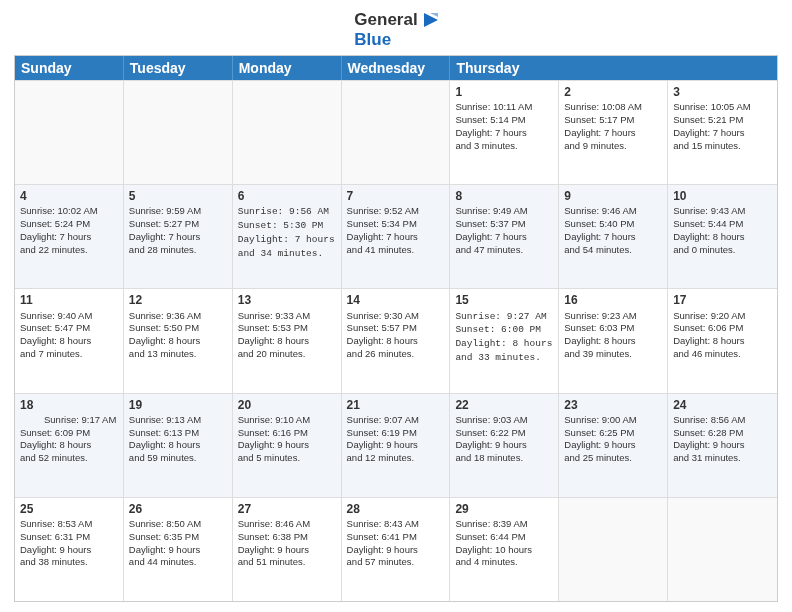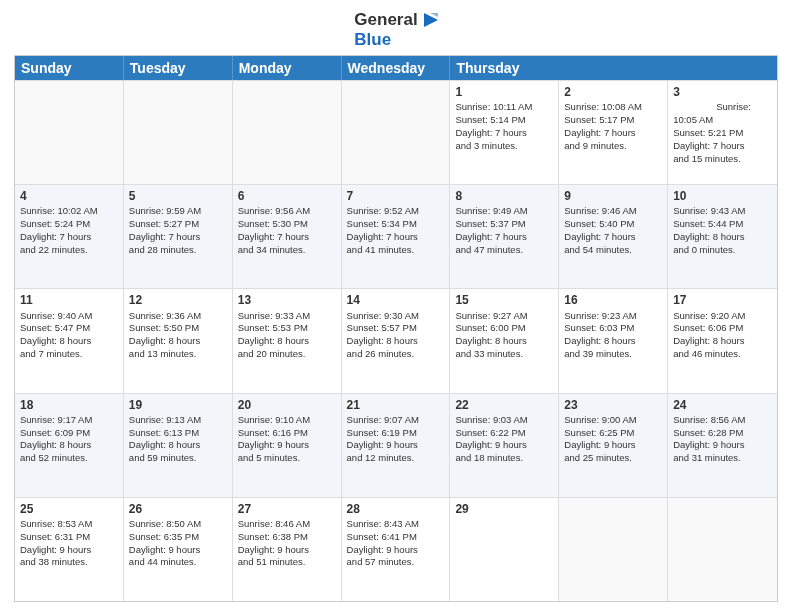--- a/index.html
+++ b/index.html
@@ -134,35 +134,35 @@
           <div class="cal-cell empty"></div>
           <div class="cal-cell empty"></div>
           <div class="cal-cell"><span class="day-num">1</span><span style="white-space: pre-line; margin-top: 24px;">Sunrise: 10:11 AM
 Sunset: 5:14 PM
 Daylight: 7 hours
 and 3 minutes.</span></div>
           <div class="cal-cell"><span class="day-num">2</span><span style="white-space: pre-line;">Sunrise: 10:08 AM
 Sunset: 5:17 PM
 Daylight: 7 hours
 and 9 minutes.</span></div>
-          <div class="cal-cell"><span class="day-num">3</span><span style="white-space: pre-line; margin-left: 43px;">Sunrise: 10:05 AM
+          <div class="cal-cell"><span class="day-num">3</span><span style="white-space: pre-line;">Sunrise: 10:05 AM
 Sunset: 5:21 PM
 Daylight: 7 hours
 and 15 minutes.</span></div>
         </div>
         <div class="cal-row">
           <div class="cal-cell"><span class="day-num">4</span><span style="white-space: pre-line;">Sunrise: 10:02 AM
 Sunset: 5:24 PM
 Daylight: 7 hours
 and 22 minutes.</span></div>
           <div class="cal-cell"><span class="day-num">5</span><span style="white-space: pre-line;">Sunrise: 9:59 AM
 Sunset: 5:27 PM
 Daylight: 7 hours
 and 28 minutes.</span></div>
-          <div class="cal-cell"><span class="day-num">6</span><span style="white-space: pre-line;">Sunrise: 9:56 AM
+          <div class="cal-cell"><span class="day-num">6</span><span style="white-space: pre-line; font-family: Liberation Mono, monospace;">Sunrise: 9:56 AM
 Sunset: 5:30 PM
 Daylight: 7 hours
 and 34 minutes.</span></div>
           <div class="cal-cell"><span class="day-num">7</span><span style="white-space: pre-line;">Sunrise: 9:52 AM
 Sunset: 5:34 PM
 Daylight: 7 hours
 and 41 minutes.</span></div>
           <div class="cal-cell"><span class="day-num">8</span><span style="white-space: pre-line;">Sunrise: 9:49 AM
 Sunset: 5:37 PM
 Daylight: 7 hours
@@ -186,35 +186,35 @@
 Daylight: 8 hours
 and 13 minutes.</span></div>
           <div class="cal-cell"><span class="day-num">13</span><span style="white-space: pre-line;">Sunrise: 9:33 AM
 Sunset: 5:53 PM
 Daylight: 8 hours
 and 20 minutes.</span></div>
           <div class="cal-cell"><span class="day-num">14</span><span style="white-space: pre-line;">Sunrise: 9:30 AM
 Sunset: 5:57 PM
 Daylight: 8 hours
 and 26 minutes.</span></div>
-          <div class="cal-cell"><span class="day-num">15</span><span style="white-space: pre-line;">Sunrise: 9:27 AM
+          <div class="cal-cell"><span class="day-num">15</span><span style="white-space: pre-line; font-family: Liberation Mono, monospace;">Sunrise: 9:27 AM
 Sunset: 6:00 PM
 Daylight: 8 hours
 and 33 minutes.</span></div>
           <div class="cal-cell"><span class="day-num">16</span><span style="white-space: pre-line;">Sunrise: 9:23 AM
 Sunset: 6:03 PM
 Daylight: 8 hours
 and 39 minutes.</span></div>
           <div class="cal-cell"><span class="day-num">17</span><span style="white-space: pre-line;">Sunrise: 9:20 AM
 Sunset: 6:06 PM
 Daylight: 8 hours
 and 46 minutes.</span></div>
         </div>
         <div class="cal-row">
-          <div class="cal-cell"><span class="day-num">18</span><span style="white-space: pre-line;">Sunrise: 9:17 AM
+          <div class="cal-cell"><span class="day-num">18</span><span style="white-space: pre-line; margin-left: 24px;">Sunrise: 9:17 AM
 Sunset: 6:09 PM
 Daylight: 8 hours
 and 52 minutes.</span></div>
           <div class="cal-cell"><span class="day-num">19</span><span style="white-space: pre-line;">Sunrise: 9:13 AM
 Sunset: 6:13 PM
 Daylight: 8 hours
 and 59 minutes.</span></div>
           <div class="cal-cell"><span class="day-num">20</span><span style="white-space: pre-line;">Sunrise: 9:10 AM
 Sunset: 6:16 PM
 Daylight: 9 hours
@@ -246,19 +246,22 @@
 Daylight: 9 hours
 and 44 minutes.</span></div>
           <div class="cal-cell"><span class="day-num">27</span><span style="white-space: pre-line;">Sunrise: 8:46 AM
 Sunset: 6:38 PM
 Daylight: 9 hours
 and 51 minutes.</span></div>
           <div class="cal-cell"><span class="day-num">28</span><span style="white-space: pre-line;">Sunrise: 8:43 AM
 Sunset: 6:41 PM
 Daylight: 9 hours
 and 57 minutes.</span></div>
-          <div class="cal-cell"><span class="day-num">29</span></div>
+          <div class="cal-cell"><span class="day-num">29</span><span style="white-space: pre-line;">Sunrise: 8:39 AM
+Sunset: 6:44 PM
+Daylight: 10 hours
+and 4 minutes.</span></div>
           <div class="cal-cell empty"></div>
           <div class="cal-cell empty"></div>
         </div>
       </div>
   </div>
 </div>
 
 </body></html>

